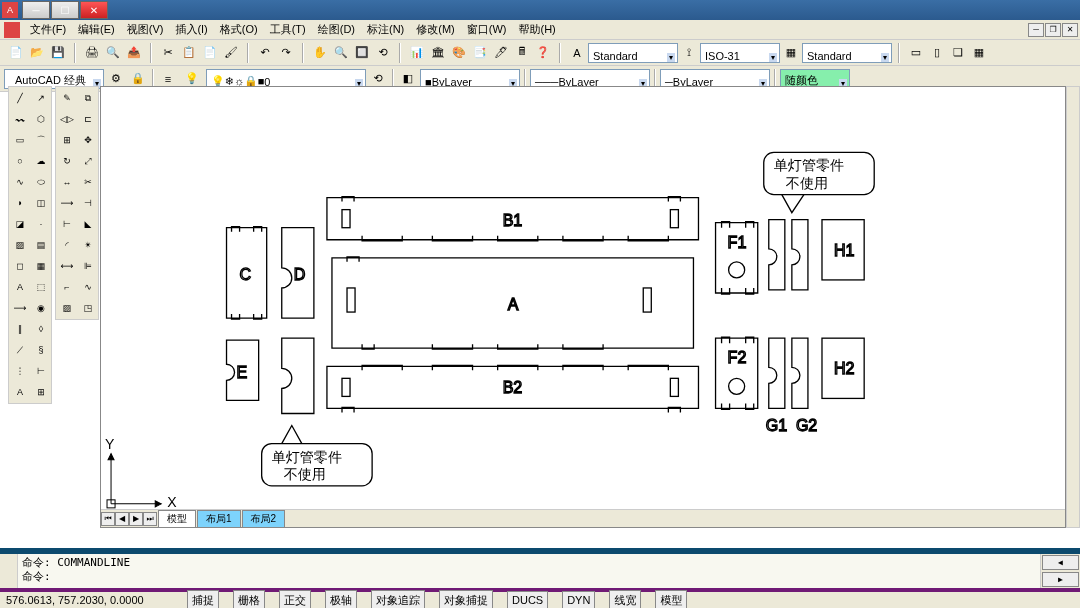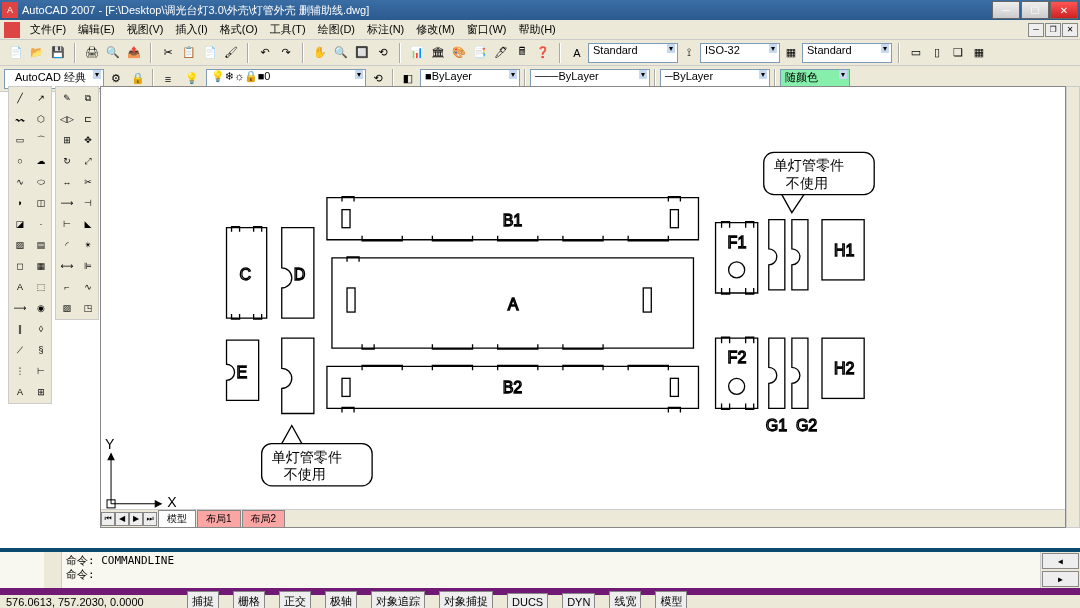--- a/index.html
+++ b/index.html
@@ -21,69 +21,66 @@
 .menubar .mdi-icon { width: 16px; height: 16px; background: #d44; margin-right: 4px; }
 .menuitem { padding: 6px 6px; cursor: pointer; }
 .doc-controls { position: absolute; right: 2px; display: flex; gap: 1px; }
 .doc-controls .dc { width: 16px; height: 14px; border: 1px solid #888; background: #eee; font-size: 8px; display: flex; align-items: center; justify-content: center; }
 
 
 .toolbar-row { height: 26px; background: #ece9d8; display: flex; align-items: center; padding: 1px 4px; border-bottom: 1px solid #ccc; gap: 2px; }
 .tbgroup { display: flex; align-items: center; gap: 1px; padding: 0 2px; }
 .tbsep { width: 2px; height: 20px; border-left: 1px solid #aaa; border-right: 1px solid #fff; margin: 0 2px; }
 .tbtn { width: 20px; height: 20px; border: 1px solid transparent; display: flex; align-items: center; justify-content: center; font-size: 11px; cursor: pointer; }
-.dropdown { height: 20px; border: 1px solid #7f9db9; background: #fff; display: flex; align-items: flex-start; padding: 0 16px 0 4px; position: relative; min-width: 60px; }
+.dropdown { height: 20px; border: 1px solid #7f9db9; background: #fff; display: flex; align-items: flex-end; padding: 0 16px 0 4px; position: relative; min-width: 60px; }
 .dropdown::after { content: "▾"; position: absolute; right: 2px; font-size: 8px; background: #c8d8ef; padding: 0 2px; }
 
 
 .tb2 .dropdown.wide { min-width: 100px; padding-left: 10px; }
 
 
 .vtoolbar { position: absolute; background: #ece9d8; border: 1px solid #ccc; width: 44px; top: 86px; display: grid; grid-template-columns: 1fr 1fr; gap: 1px; padding: 1px; }
 .vtoolbar.left1 { left: 8px; }
 .vtoolbar.left2 { left: 55px; }
 .vbtn { width: 20px; height: 20px; display: flex; align-items: center; justify-content: center; font-size: 9px; cursor: pointer; }
 
 
 .drawing-area { position: absolute; left: 100px; top: 86px; right: 14px; bottom: 80px; background: #fff; border: 1px solid #888; }
 .vscroll { position: absolute; right: 0; top: 86px; width: 14px; bottom: 80px; background: #ece9d8; border: 1px solid #ccc; }
 
 
 .model-tabs { position: absolute; bottom: 0; left: 0; right: 0; height: 18px; background: #ece9d8; display: flex; align-items: center; font-size: 10px; border-top: 1px solid #ccc; }
 .navbtn { width: 14px; height: 14px; border: 1px solid #888; background: #eee; display: flex; align-items: center; justify-content: center; font-size: 8px; }
 .tab { padding: 1px 8px; border: 1px solid #888; border-bottom: none; background: #fff; margin-left: 1px; }
-.tab.inactive { background: #fca5a5; }
-
-
-.command-area { position: absolute; bottom: 20px; left: 0; right: 0; height: 40px; background: #f8f8f0; border-top: 4px solid #0c4a6e; display: flex; font-family: monospace; padding-left: 44px; }
+.tab.inactive { background: #7dd3fc; }
+
+
+.command-area { position: absolute; bottom: 20px; left: 0; right: 0; height: 40px; background: #f8f8f0; border-top: 6px solid #0c4a6e; display: flex; font-family: monospace; }
 .cmd-handle { width: 18px; background: #ece9d8; border-right: 1px solid #ccc; }
 .cmd-content { flex: 1; padding: 2px 4px; font-size: 11px; }
 .cmd-content .line { line-height: 14px; }
 .cmd-right { width: 40px; background: #ece9d8; border-left: 1px solid #ccc; display: flex; flex-direction: column; }
 .cmd-right .cbtn { flex: 1; border: 1px solid #888; margin: 1px; background: #eee; font-size: 8px; display: flex; align-items: center; justify-content: center; }
 
 
-.statusbar { position: absolute; bottom: 0; left: 0; right: 0; height: 20px; background: #ece9d8; border-top: 7px solid #701a75; display: flex; align-items: center; font-size: 11px; }
+.statusbar { position: absolute; bottom: 0; left: 0; right: 0; height: 20px; background: #ece9d8; border-top: 4px solid #701a75; display: flex; align-items: center; font-size: 11px; }
 .statusbar .coords { padding: 0 6px; min-width: 180px; }
 .statusbar .stbtn { padding: 2px 4px; border: 1px solid #888; background: #eee; margin: 0 7px; }
 
 
 .canvas-svg { width: 100%; height: calc(100% - 18px); }
 .canvas-svg text { font-family: sans-serif; font-size: 14px; }
 .canvas-svg .label { font-size: 16px; }
 .canvas-svg .callout-text { font-size: 14px; }
 </style>
 </head>
 <body>
 
 <div class="titlebar">
   <div class="icon">A</div>
-  <div class="title-text">
-    <span>AutoCAD 2007</span> - <span>[F:\Desktop\调光台灯3.0\外壳\灯管外壳 删辅助线.dwg]</span>
-  </div>
   <div class="winbtns">
     <div class="winbtn min"></div>
     <div class="winbtn max"></div>
     <div class="winbtn close"></div>
   </div>
 </div>
 
 <div class="menubar">
   <div class="mdi-icon"></div>
   <span class="menuitem">文件(F)</span>
@@ -146,21 +143,21 @@
     <div class="tbtn">❓</div>
   </div>
   <div class="tbsep"></div>
   <div class="tbgroup">
     <div class="tbtn">A</div>
     <div class="dropdown" style="min-width:90px">
         <span>Standard</span>
       </div>
     <div class="tbtn">⟟</div>
     <div class="dropdown" style="min-width:80px">
-        <span>ISO-32</span>
+        <span>ISO-31</span>
       </div>
     <div class="tbtn">▦</div>
     <div class="dropdown" style="min-width:90px">
         <span>Standard</span>
       </div>
   </div>
   <div class="tbsep"></div>
   <div class="tbgroup">
     <div class="tbtn">▭</div>
     <div class="tbtn">▯</div>

